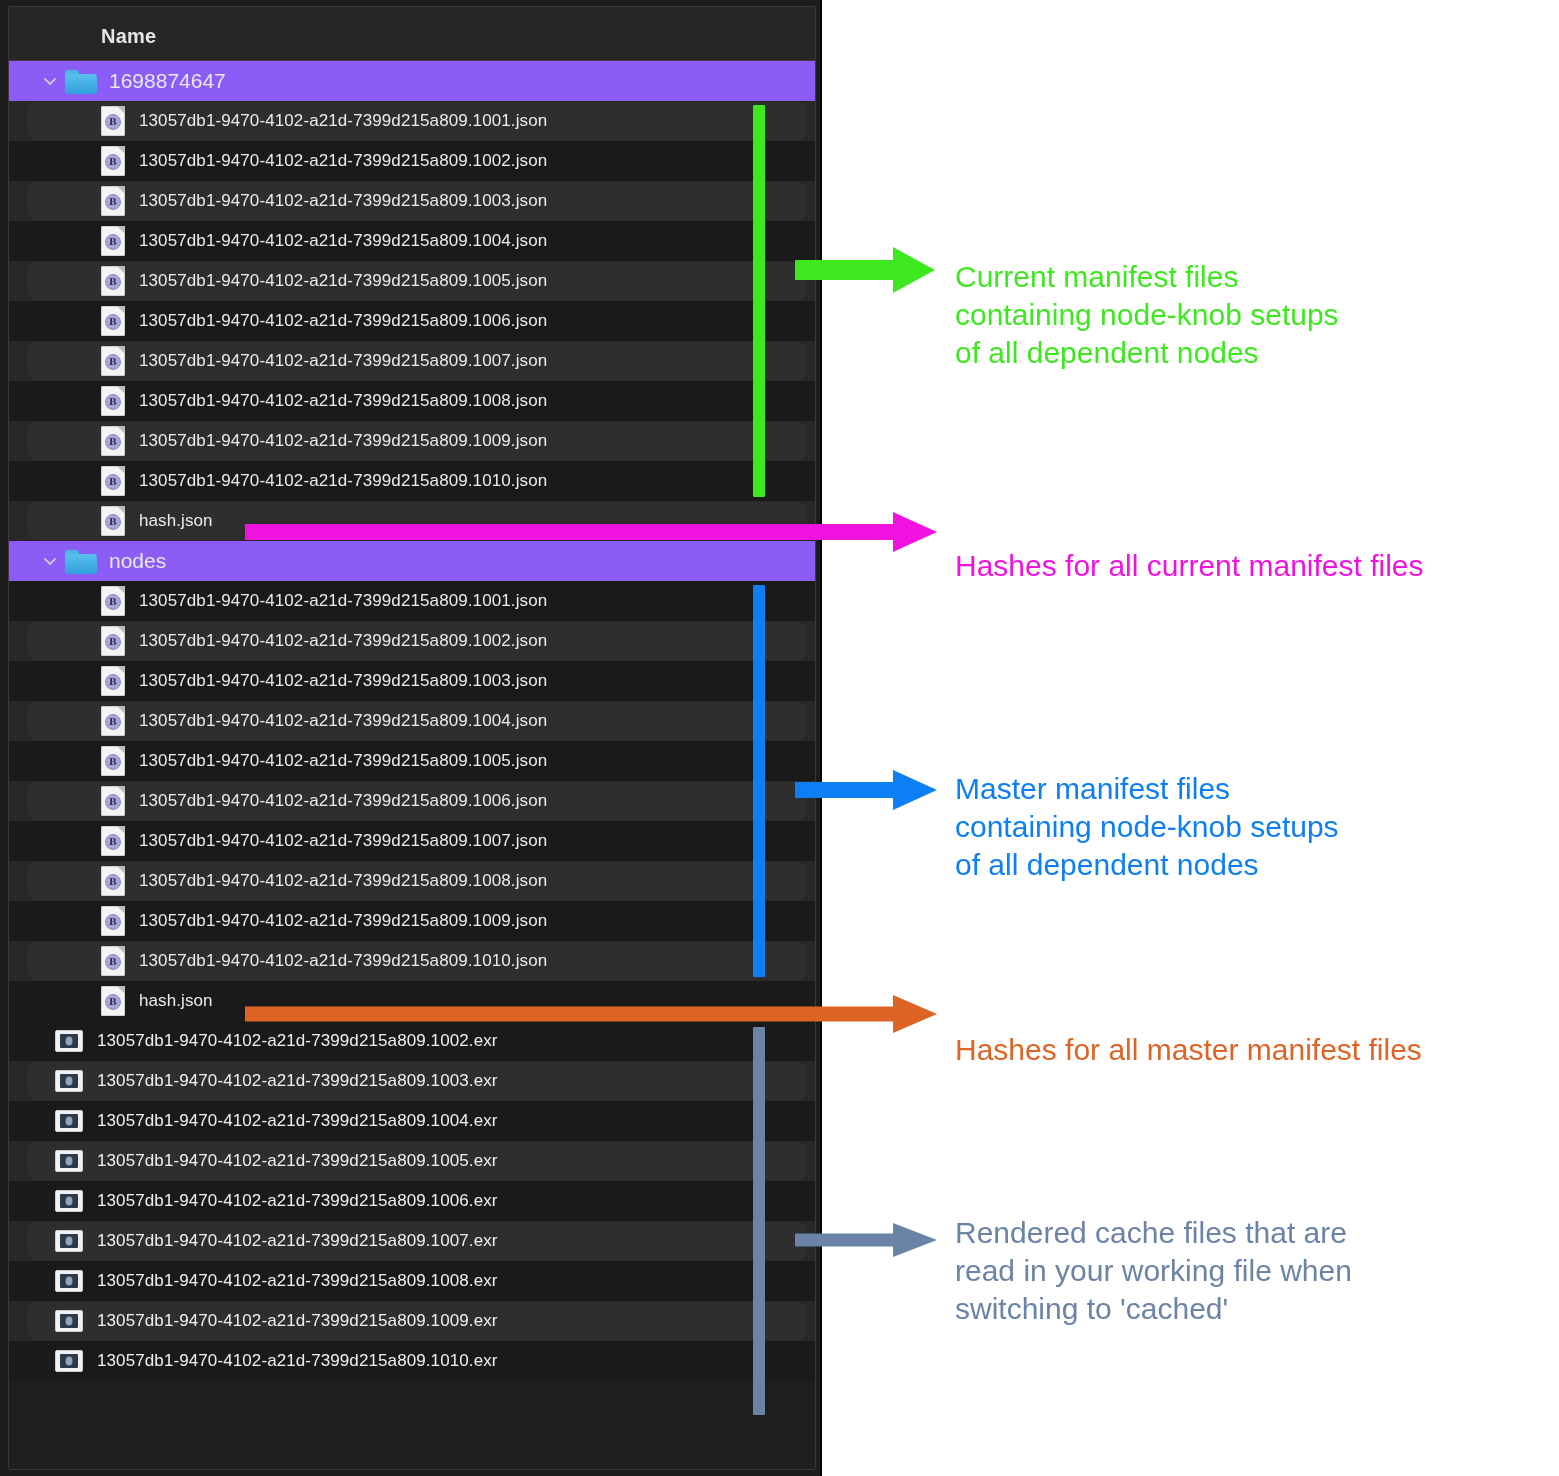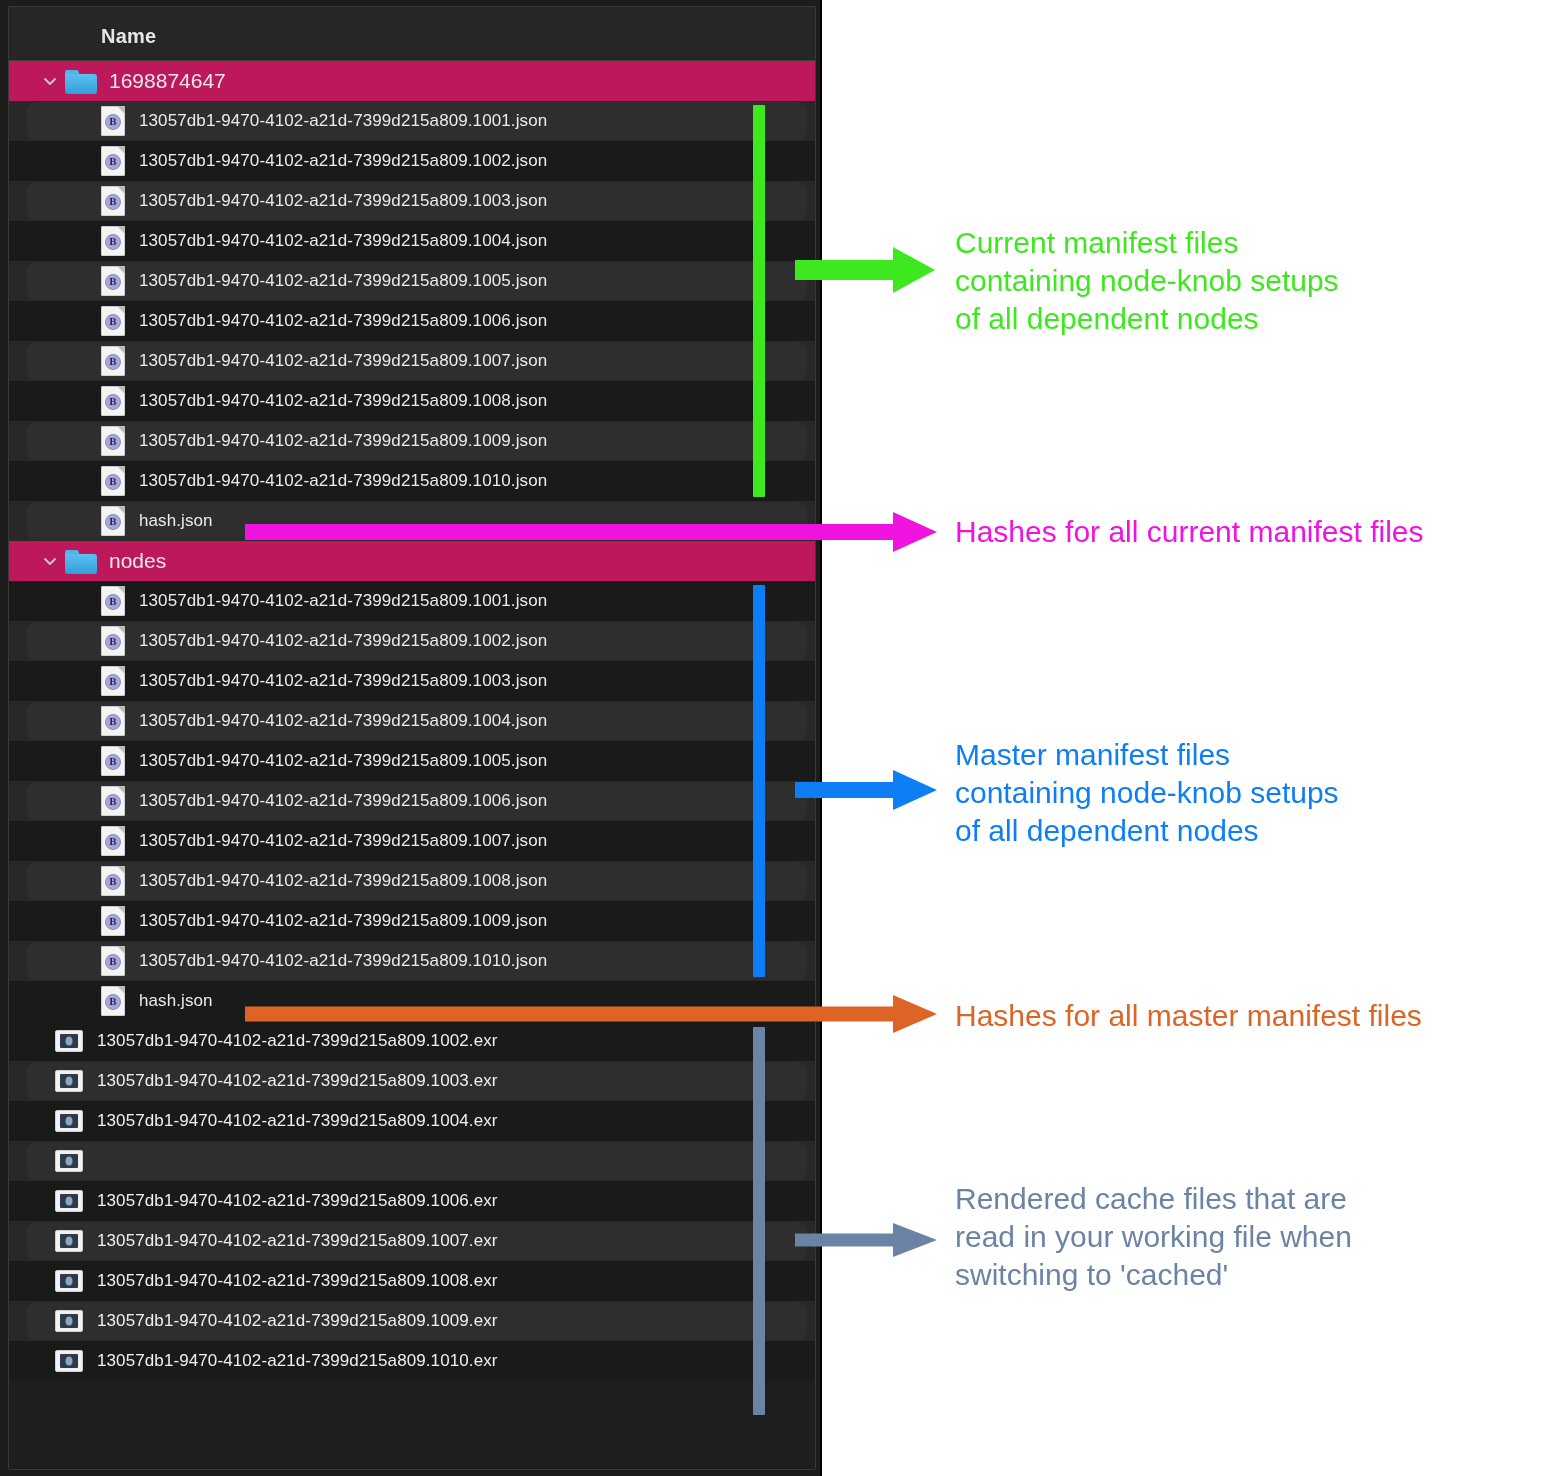--- a/index.html
+++ b/index.html
@@ -43,21 +43,21 @@
 
   .row {
     position:relative;
     height:40px;
     display:flex;
     align-items:center;
     white-space:nowrap;
   }
   .row.alt  { background:#282828; }
   .row.base { background:#1a1a1a; }
-  .row.folder { background:#be185d; }
+  .row.folder { background:#8b5cf6; }
   .row.pad   { background:#1e1e1e; }
 
   
   .row.alt::before{
     content:"";
     position:absolute; left:18px; right:8px; top:1px; bottom:1px;
     background:#2e2e2e;
     border-radius:9px;
     z-index:0;
   }
@@ -162,20 +162,21 @@
   .arrow .head  { position:absolute; top:50%; transform:translateY(-50%); width:0; height:0; }
 
   
   .note {
     position:absolute;
     font-size:30px;
     line-height:38px;
     font-weight:400;
     white-space:pre-line;
     z-index:20;
+    margin-top:34px;
   }
 </style>
 </head>
 <body>
 
 <div id="root">
 
   <div class="panel">
     <div class="panel-inner">
 
@@ -407,20 +408,21 @@
               </div>
             </div>
             <div class="file-label exr">13057db1-9470-4102-a21d-7399d215a809.1004.exr</div>
           </div>
           <div class="row alt">
             <div class="img-icon">
               <div class="inner">
                 <div class="dot"></div>
               </div>
             </div>
+            <div class="file-label exr">13057db1-9470-4102-a21d-7399d215a809.1005.exr</div>
           </div>
           <div class="row base">
             <div class="img-icon">
               <div class="inner">
                 <div class="dot"></div>
               </div>
             </div>
             <div class="file-label exr">13057db1-9470-4102-a21d-7399d215a809.1006.exr</div>
           </div>
           <div class="row alt">

